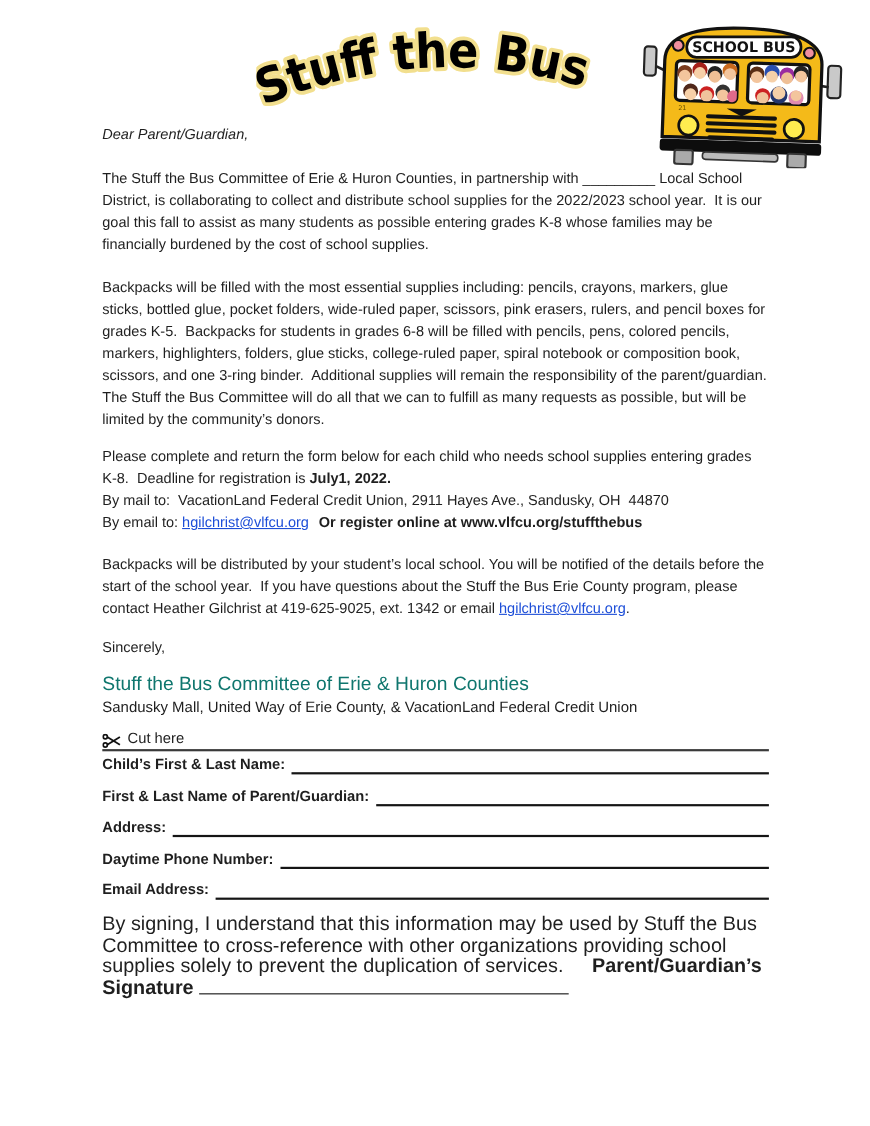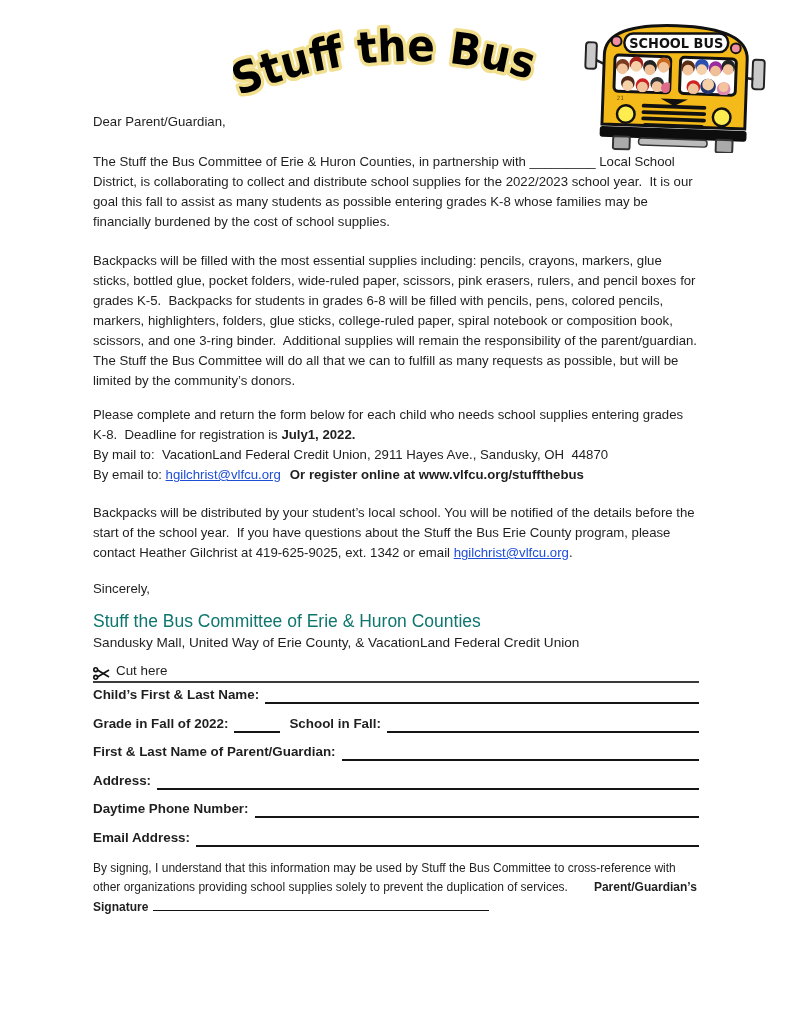--- a/index.html
+++ b/index.html
@@ -8,21 +8,21 @@
     overflow:hidden; font-family:"Liberation Sans", sans-serif; color:#1f1f1f;
   }
   
   .title-svg { position:absolute; left:233px; top:12px; }
   .bus-svg   { position:absolute; left:582px; top:6px; }
 
   
   .content { position:absolute; left:93px; top:112px; width:606px; }
   .p { margin:0 0 18px; font-size:13.2px; line-height:20px; }
   .pw { white-space:pre-wrap; }
-  .p.salutation { margin-bottom:20px; }
+  .p.salutation { margin-bottom:20px;font-style:italic; }
   .p.p1 { margin-bottom:19px; }
   .p.p2 { margin-bottom:14px; }
   .p.p3 { }
   .p.p4 { margin-bottom:16px; }
   .p.sincerely { margin-bottom:10px; }
   b { font-weight:bold; }
   .reg { margin-left:9px; }
   .link { color:#1d4ed8; text-decoration:underline; }
 
   .sig-heading { font-size:17.5px; line-height:24px; color:#0f766e; font-weight:400; }
@@ -31,21 +31,21 @@
   .cut-row { display:flex; align-items:flex-end; gap:6px; font-size:13.4px; line-height:18px; margin-bottom:1px; }
   .cut-line { border-top:2.5px solid #3a3a3a; margin-bottom:3px; }
 
   .form-intro { font-weight:bold; font-size:13.6px; line-height:19px; margin:0 0 9px; }
 
   .frow { display:flex; align-items:flex-end; margin-bottom:10.5px; font-weight:bold; font-size:13.4px; line-height:18px; }
   .flabel { white-space:pre; }
   .fline { flex:1 1 auto; border-bottom:2px solid #151515; margin-left:6px; height:15px; }
   .fline.short { flex:0 0 46px; margin-right:9px; }
 
-  .closing { font-size:12px; line-height:19.5px; margin:12px 0 0; }
+  .closing { font-size:18px; line-height:19.5px; margin:12px 0 0; }
   .sig-label { margin-left:26px; }
   .sig-line { display:inline-block; width:336px; border-bottom:1.8px solid #111; height:4px; margin-left:5px; }
 </style>
 </head>
 <body>
 
 <div class="page">
 
   <svg class="title-svg" width="322" height="100" viewBox="0 0 322 100">
     <defs>
@@ -165,26 +165,20 @@
       <span>Cut here</span>
     </div>
     <div class="cut-line"></div>
 
 
     <div class="frow">
       <span class="flabel">Child’s First &amp; Last Name:</span>
       <span class="fline"></span>
     </div>
     <div class="frow">
-      <span class="flabel">Grade in Fall of 2022:</span>
-      <span class="fline short"></span>
-      <span class="flabel">School in Fall:</span>
-      <span class="fline"></span>
-    </div>
-    <div class="frow">
       <span class="flabel">First &amp; Last Name of Parent/Guardian:</span>
       <span class="fline"></span>
     </div>
     <div class="frow">
       <span class="flabel">Address:</span>
       <span class="fline"></span>
     </div>
     <div class="frow">
       <span class="flabel">Daytime Phone Number:</span>
       <span class="fline"></span>

